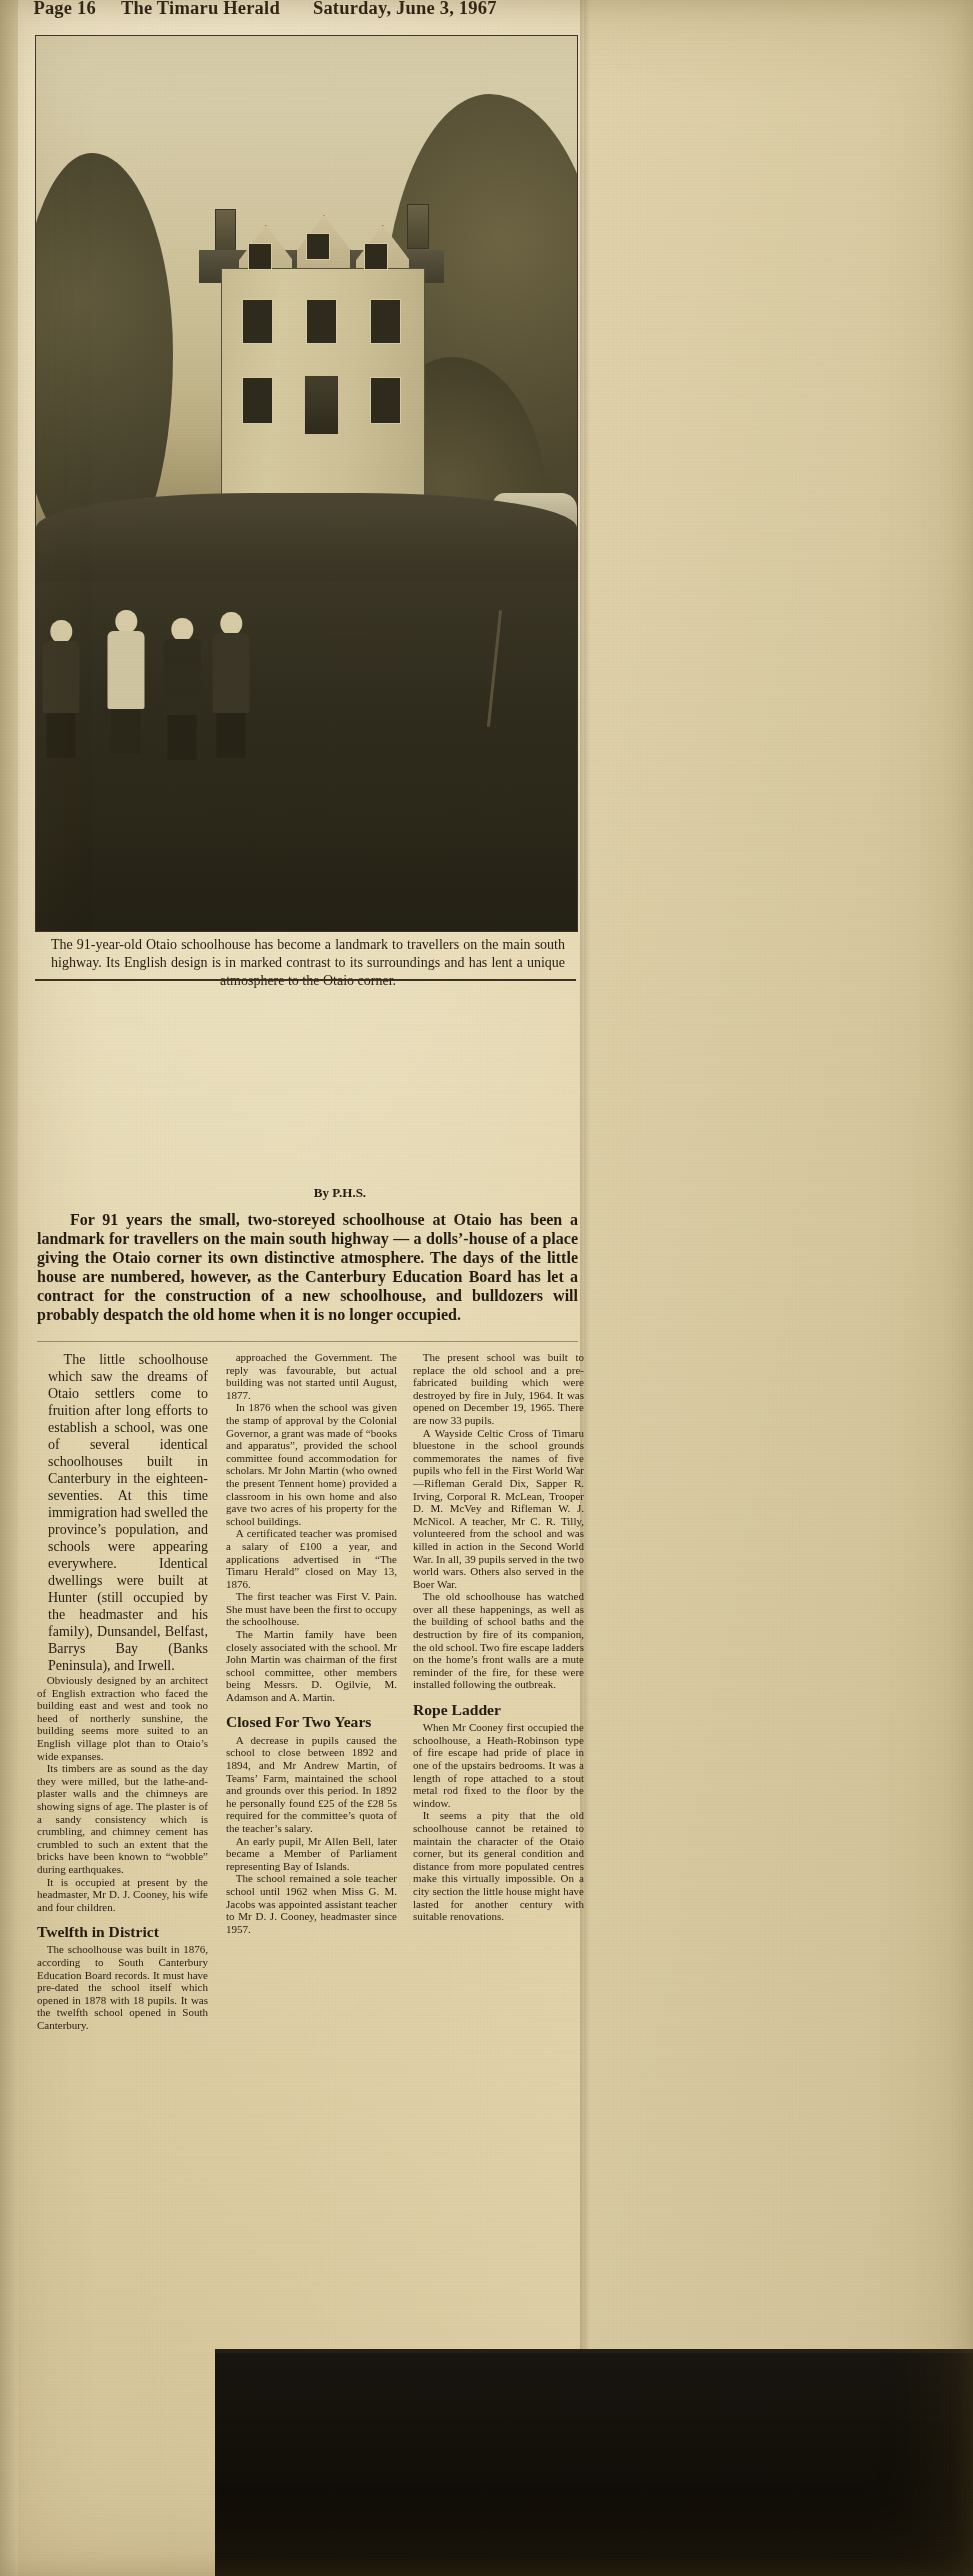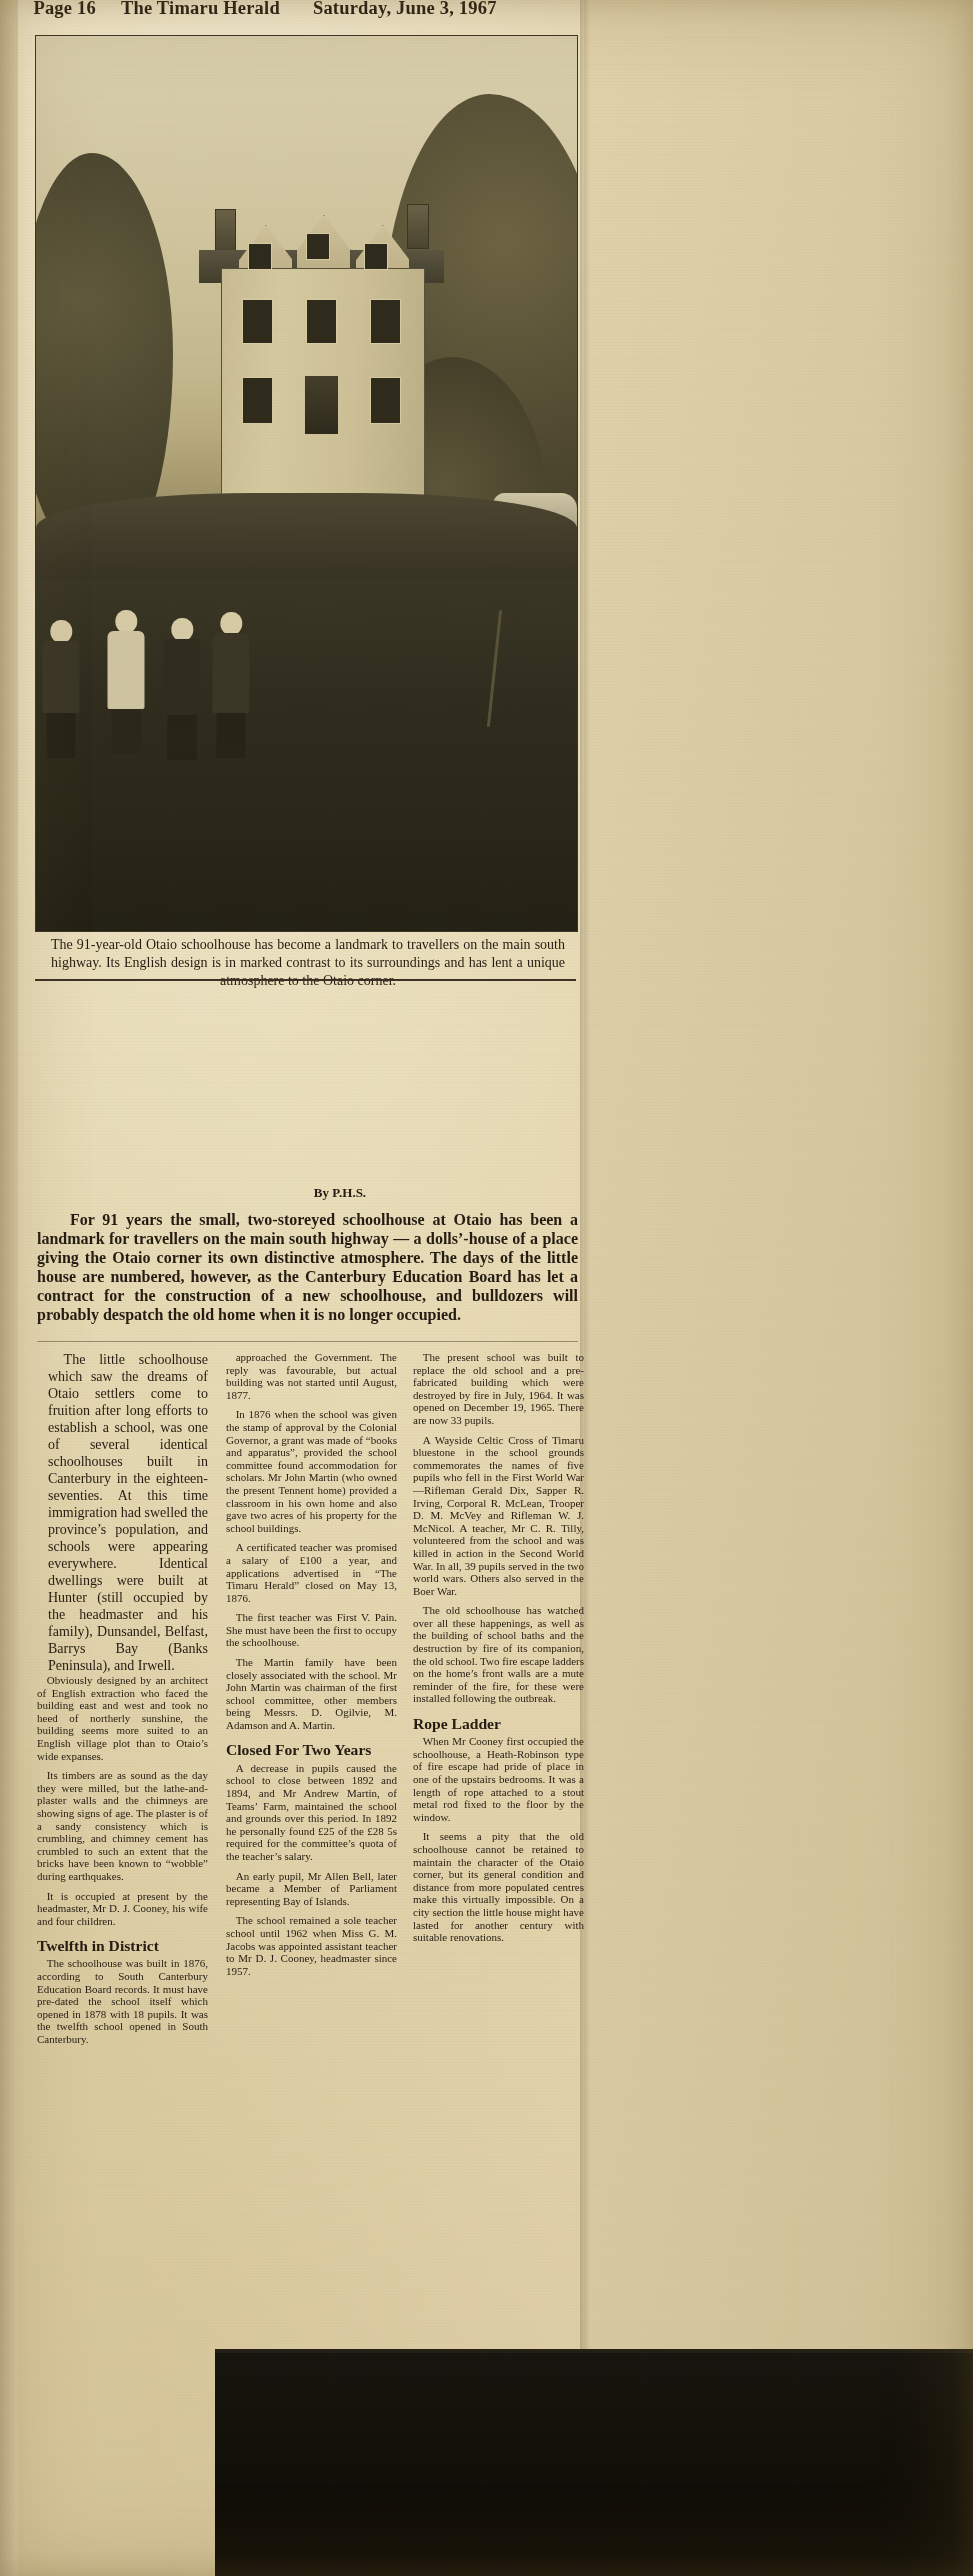--- a/index.html
+++ b/index.html
@@ -184,21 +184,21 @@
     text-align:justify;
   }
   #col1{left:25px;top:1351px;width:171px;}
   #col2{left:214px;top:1351px;width:171px;}
   #col3{left:401px;top:1351px;width:171px;}
 
   .col p{margin:0 0 0 0;text-indent:11.7px;}
   
   .big p{font-size:14px;line-height:17px;text-indent:15.6px;margin-left:11px;}
   .small p{font-size:11px;line-height:12.6px;text-indent:9.7px;}
-  .col p + p{margin-top:7px;}
+  .col p + p{margin-top:0;}
 
   .subhead{
     font-family:"Liberation Serif", serif;
     font-weight:700;
     font-size:15.6px;
     line-height:19.5px;
     color:#241c12;
     margin:8.8px 0 1.9px 0;
     text-indent:0;
   }

